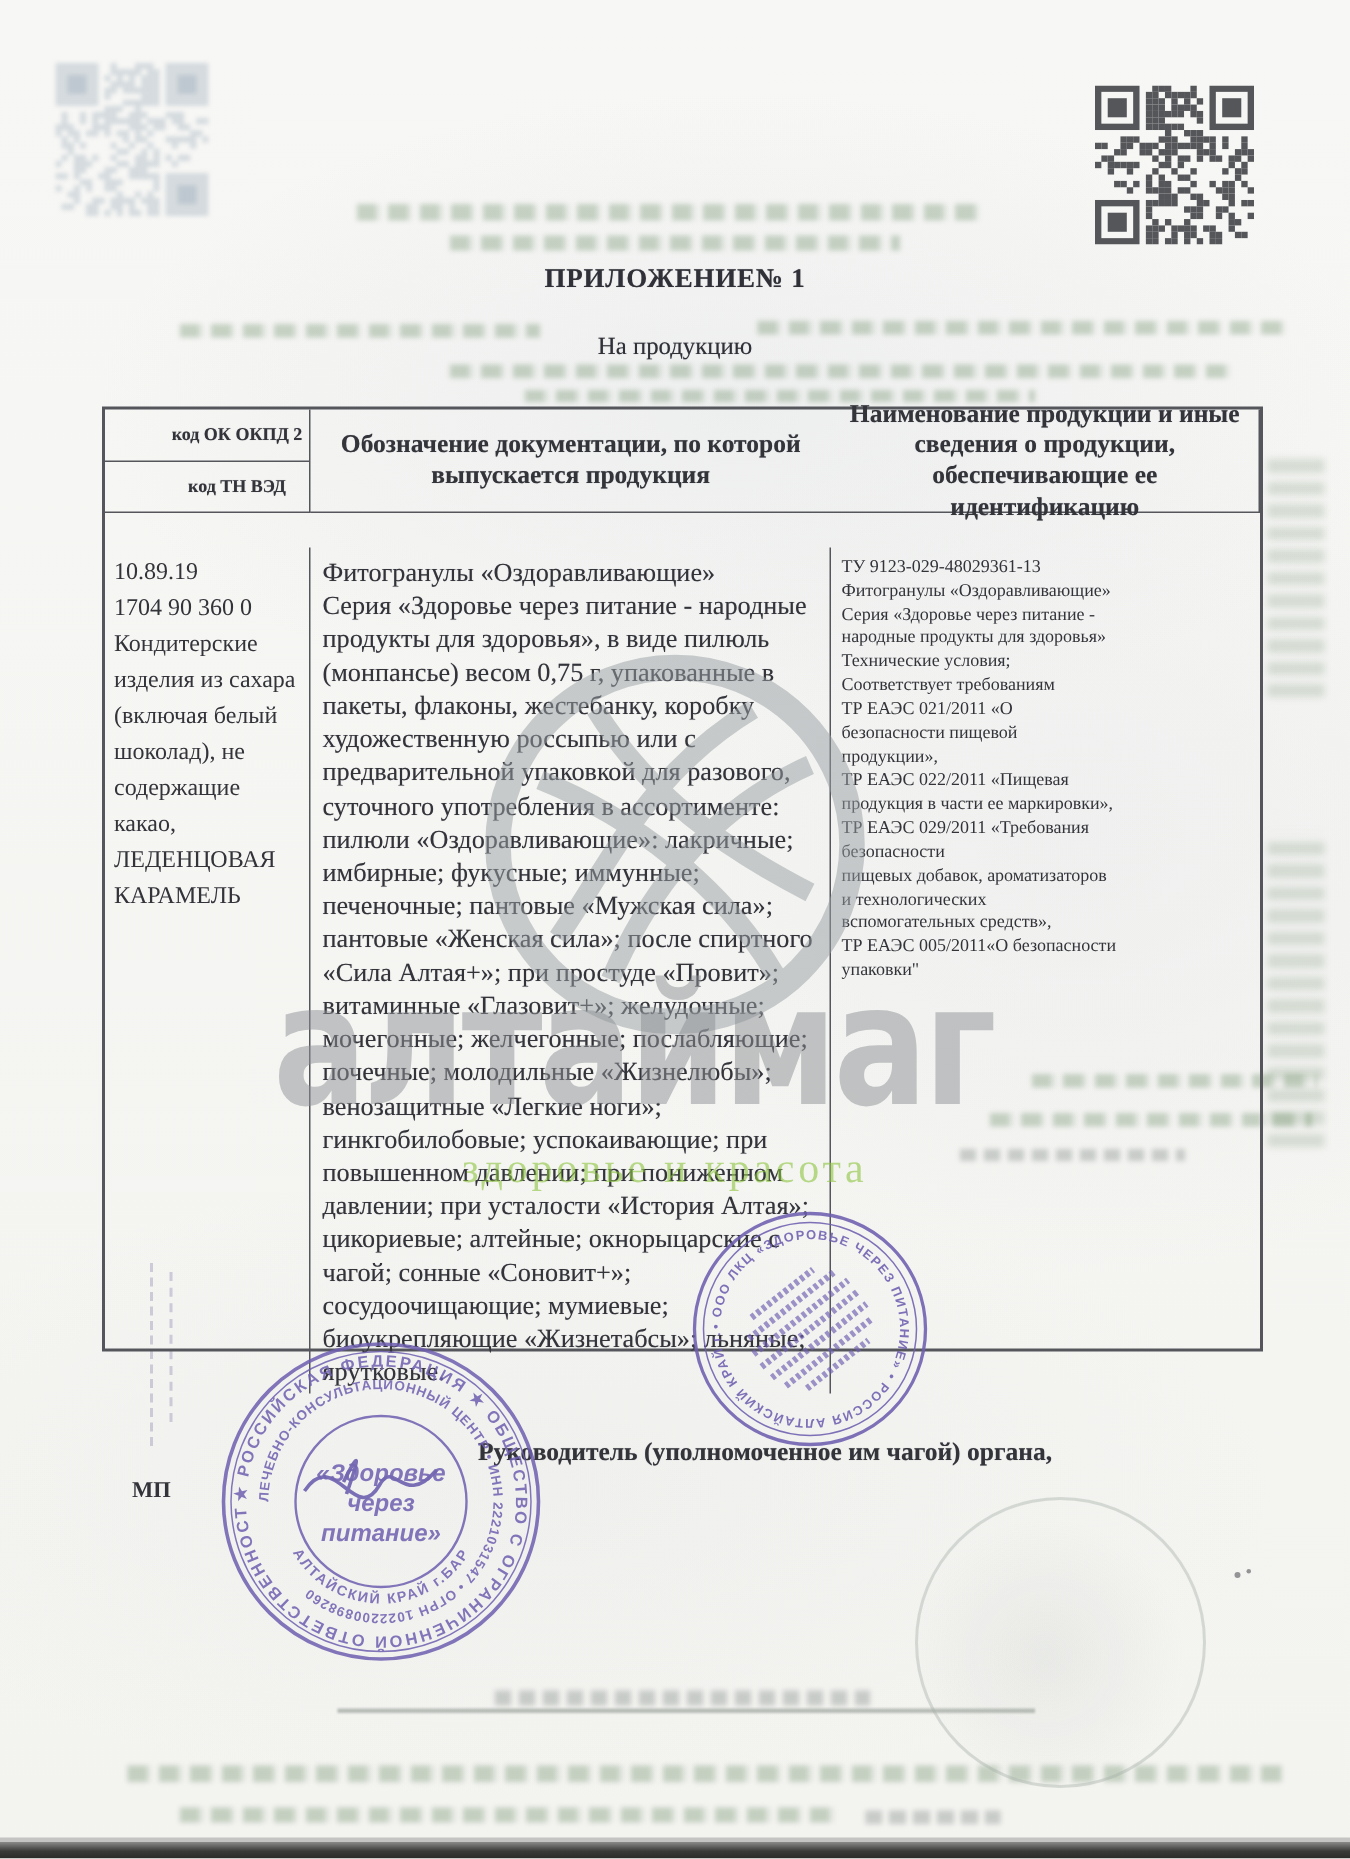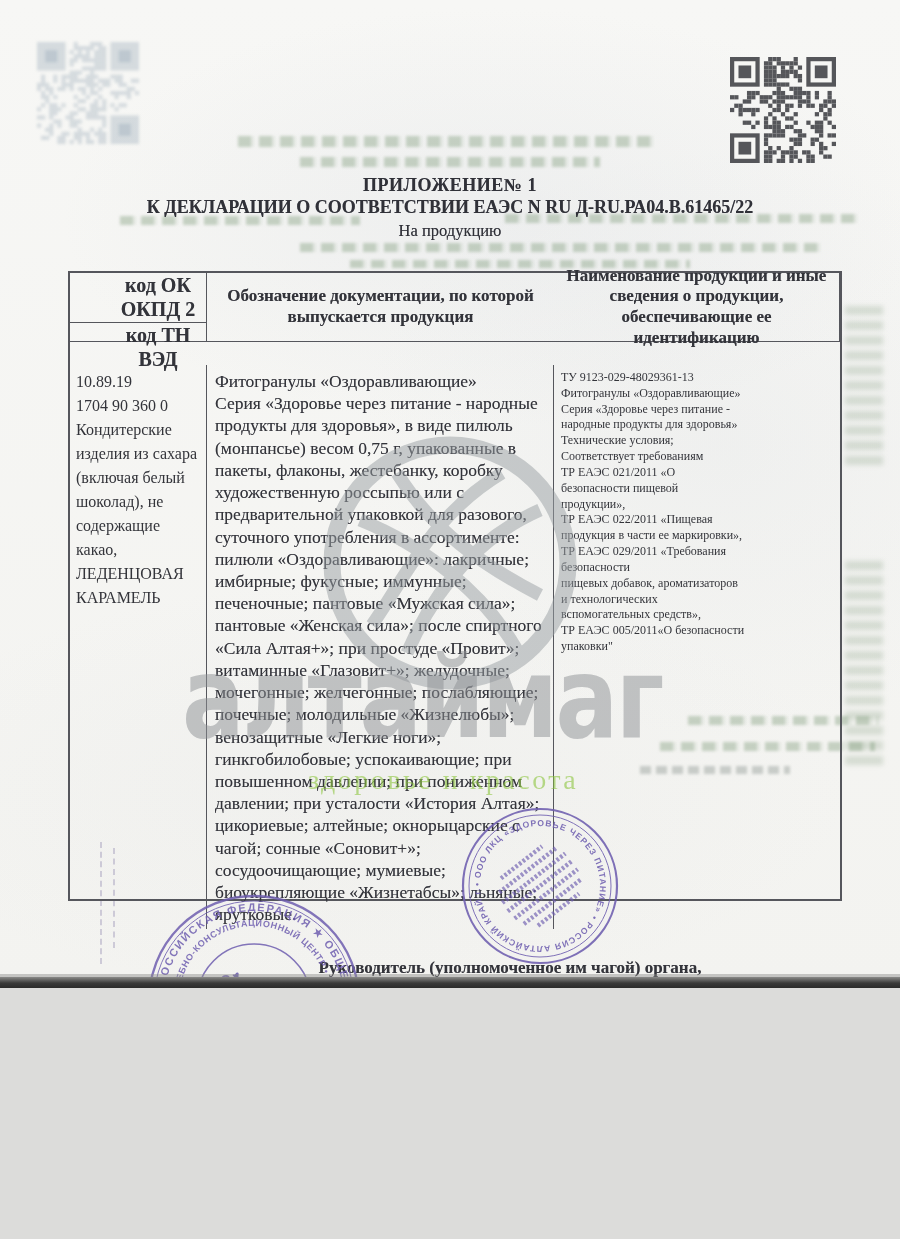--- a/index.html
+++ b/index.html
@@ -1,17 +1,17 @@
 <!DOCTYPE html>
 <html><head>
 <meta charset="utf-8">
 <style>
   html,body{margin:0;padding:0;background:#dcdcda;}
   .page{
-    position:relative;width:900px;height:988px;overflow:hidden;
+    position:relative;width:900px;height:1239px;overflow:hidden;
     background:
       radial-gradient(ellipse 620px 300px at 55% 22%, rgba(205,210,218,.22), transparent 70%),
       radial-gradient(ellipse 520px 420px at 80% 45%, rgba(206,211,218,.16), transparent 70%),
       radial-gradient(ellipse 700px 300px at 40% 80%, rgba(210,212,214,.12), transparent 70%),
       linear-gradient(#f7f7f5,#f3f3f0);
     font-family:"Liberation Serif", serif;
     color:#33343a;
   }
   .abs{position:absolute;}
   
@@ -24,21 +24,21 @@
   .cert-table{left:68px;top:271px;width:770px;height:626px;border:2px solid #55565c;
     display:grid;grid-template-columns:137px 347px 1fr;grid-template-rows:69px 1fr;
     background:transparent;z-index:2;}
   .cell{border-right:1.6px solid #55565c;border-bottom:1.6px solid #55565c;box-sizing:border-box;}
   .cell.last-col{border-right:none;}
   .cell.body{border-bottom:none;margin-top:23px;}
   .hdr{font-weight:bold;text-align:center;font-size:17px;line-height:1.22;
     display:flex;flex-direction:column;justify-content:center;padding:2px 6px;
     text-shadow:0 0 .5px rgba(60,60,75,.5);}
   .hdr-codes{padding:0;justify-content:stretch;}
-  .hdr-codes .half{flex:1;display:flex;align-items:center;justify-content:center;font-size:20px;padding-left:40px;}
+  .hdr-codes .half{flex:1;display:flex;align-items:center;justify-content:center;font-size:12px;padding-left:40px;}
   .hdr-codes .half.top{border-bottom:1.4px solid #55565c;}
   .body-txt{font-size:17.5px;line-height:1.27;padding:5px 10px 4px 8px;white-space:pre-line;
     text-shadow:0 0 .5px rgba(60,60,75,.45);}
   .codes-cell{font-size:16px;line-height:1.5;padding:5px 5px 4px 6px;}
   .doc-cell{font-size:12px;line-height:1.32;padding:5px 4px 4px 7px;white-space:pre-line;}
   
   .wm{pointer-events:none;}
   .wm-brand{left:182px;top:642px;font-family:"DejaVu Sans",sans-serif;font-weight:bold;
     font-size:112px;line-height:1;color:#8e9195;opacity:.5;letter-spacing:-3px;
     transform:scaleX(.83);transform-origin:left top;z-index:3;}
@@ -528,21 +528,20 @@
       <rect x="8" y="8" width="12" height="12" fill="#55565a"></rect>
       <rect x="72" y="0" width="28" height="28" fill="#55565a"></rect>
       <rect x="76" y="4" width="20" height="20" fill="#f6f6f4"></rect>
       <rect x="80" y="8" width="12" height="12" fill="#55565a"></rect>
       <rect x="0" y="72" width="28" height="28" fill="#55565a"></rect>
       <rect x="4" y="76" width="20" height="20" fill="#f6f6f4"></rect>
       <rect x="8" y="80" width="12" height="12" fill="#55565a"></rect>
     </svg>
 
   <div class="abs title-line t1">ПРИЛОЖЕНИЕ№ 1</div>
-  <div class="abs title-line t2">К ДЕКЛАРАЦИИ О СООТВЕТСТВИИ ЕАЭС N RU Д-RU.РА04.В.61465/22</div>
   <div class="abs title-line t3">На продукцию</div>
 
   <div class="abs cert-table">
     <div class="cell hdr hdr-codes">
       <div class="half top">код ОК ОКПД 2</div>
       <div class="half">код ТН ВЭД</div>
     </div>
     <div class="cell hdr last-col">Обозначение документации, по которой выпускается продукция</div>
     <div class="cell hdr">Наименование продукции и иные сведения о продукции, обеспечивающие ее идентификацию</div>
 

